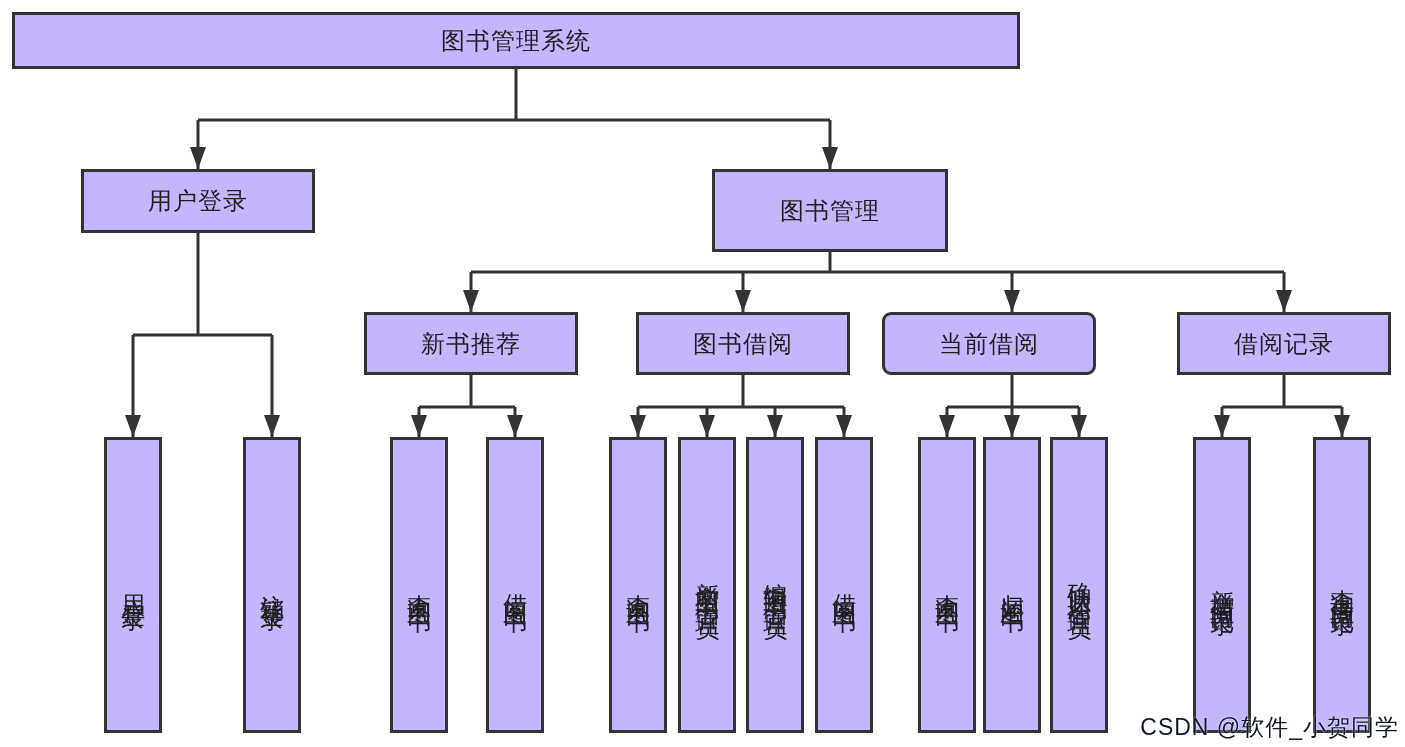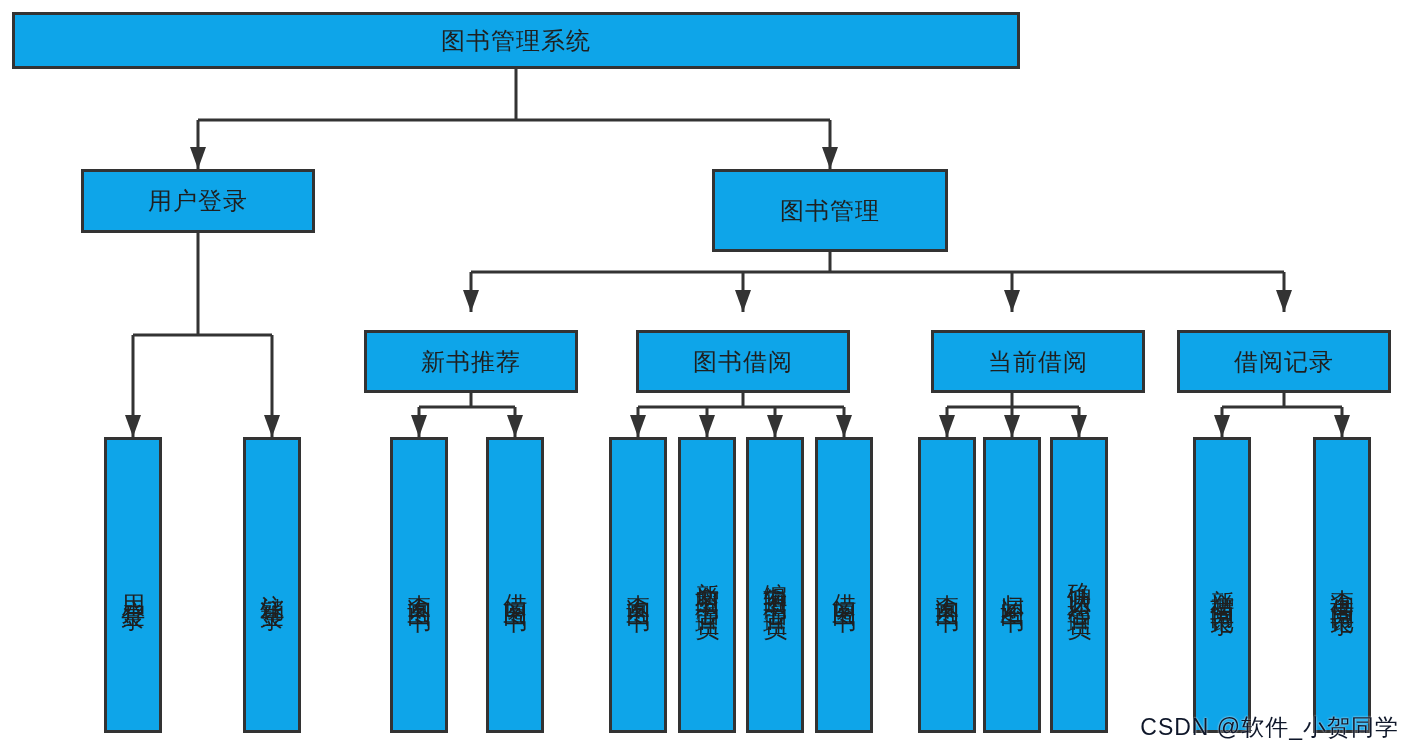--- a/index.html
+++ b/index.html
@@ -19,40 +19,40 @@
     position: absolute;
     left: 0;
     top: 0;
     width: 1405px;
     height: 747px;
     pointer-events: none;
   }
   .node {
     position: absolute;
     box-sizing: border-box;
-    background: #0ea5e9;
+    background: #c4b5fd;
     border: 3px solid #333333;
     display: flex;
     align-items: center;
     justify-content: center;
     color: #1f1f1f;
     font-size: 24px;
     letter-spacing: 1px;
     line-height: 1;
     z-index: 2;
   }
   .node.root   { left: 12px;  top: 12px;  width: 1008px; height: 57px; }
 
   .node.l2a    { left: 81px;  top: 169px; width: 234px;  height: 64px; }
   .node.l2b    { left: 712px; top: 169px; width: 236px;  height: 83px; }
 
-  .node.l3     { top: 312px; width: 214px; height: 63px; margin-top: 18px; }
+  .node.l3     { top: 312px; width: 214px; height: 63px; }
   .node.l3-1   { left: 364px; }
   .node.l3-2   { left: 636px; }
-  .node.l3-3   { left: 931px; }
+  .node.l3-3   { left: 882px; border-radius: 9px; }
   .node.l3-4   { left: 1177px; }
 
   .node.leaf   { top: 437px; width: 58px; height: 296px; }
   .node.leaf span.vt {
     writing-mode: vertical-rl;
     text-orientation: mixed;
     letter-spacing: 5px;
     font-size: 24px;
     line-height: 1.1;
     white-space: nowrap;

